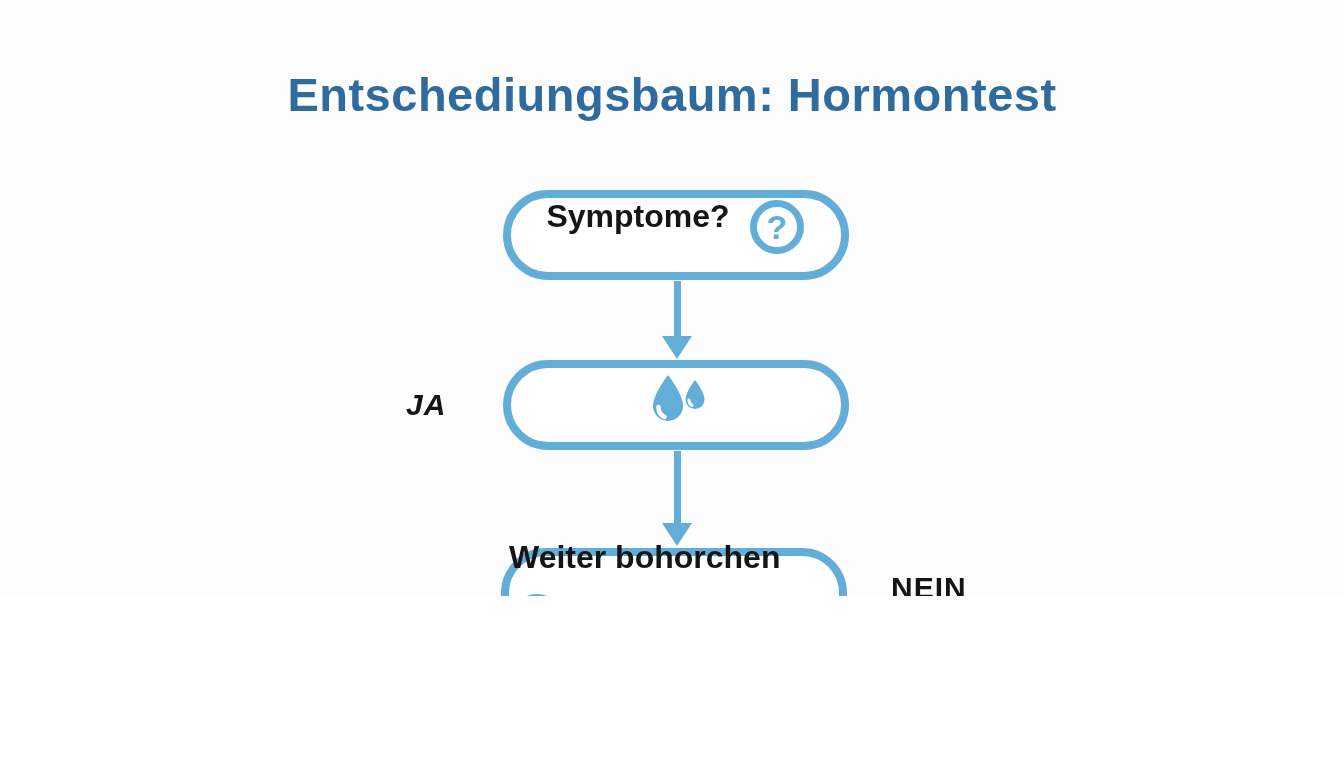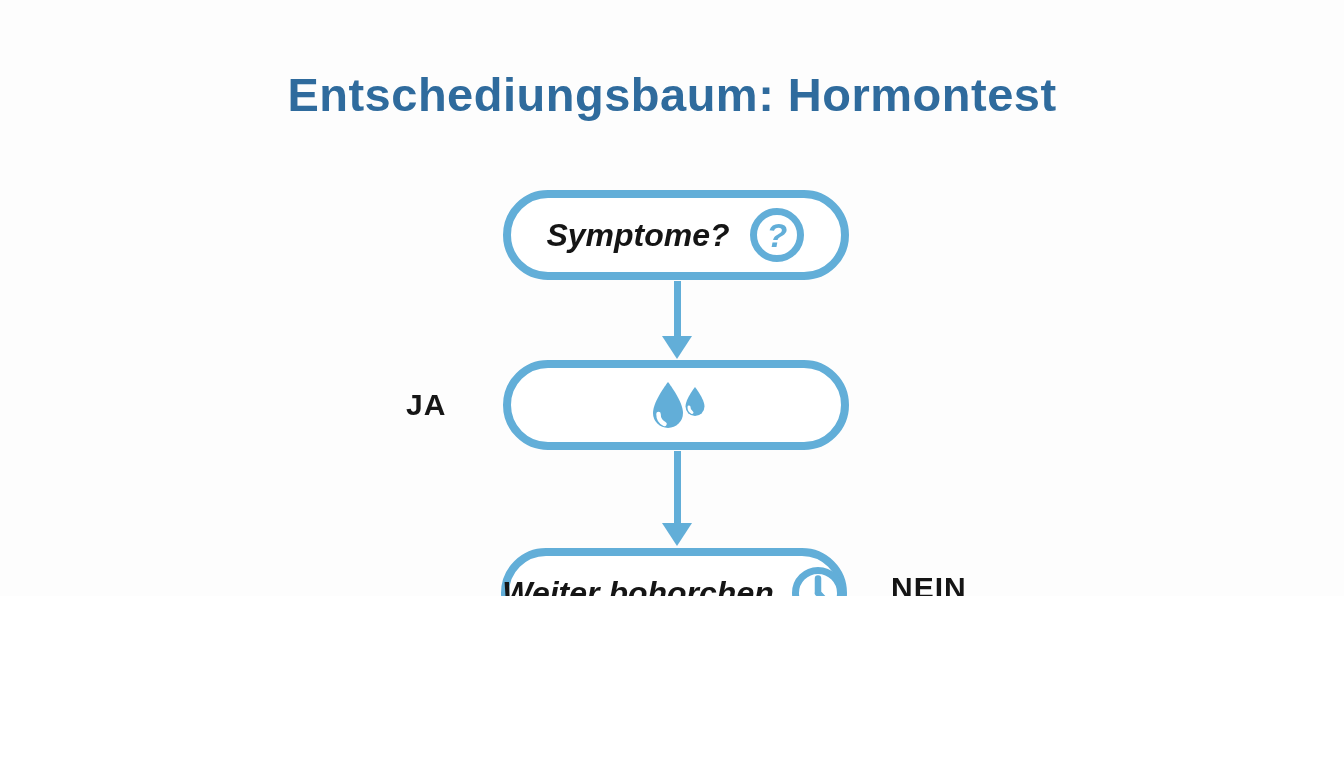--- a/index.html
+++ b/index.html
@@ -31,33 +31,31 @@
     color: var(--title);
   }
   .node {
     position: absolute;
     width: 346px;
     height: 90px;
     background: #fff;
     border: 8px solid var(--accent);
     border-radius: 48px;
     display: flex;
-    align-items: center;
     justify-content: center;
     gap: 18px;
     font-size: 32px;
     font-weight: bold;
     color: var(--text);
     white-space: nowrap;
-    font-style: italic;
   }
   .node svg { color: var(--accent); flex: 0 0 auto; }
   .node-1 { left: 503px; top: 190px; }
   .node-2 { left: 503px; top: 360px; }
-  .node-3 { left: 501px; top: 548px; gap: 16px; }
+  .node-3 { left: 501px; top: 548px; gap: 16px; flex-direction: column; }
   .arrow {
     position: absolute;
     left: 662px;
     width: 30px;
     display: flex;
     flex-direction: column;
     align-items: center;
   }
   .arrow .shaft { width: 7px; background: var(--accent); }
   .arrow .head {
@@ -70,21 +68,21 @@
   .arrow-1 .shaft { height: 55px; }
   .arrow-2 { top: 451px; }
   .arrow-2 .shaft { height: 72px; }
   .edge-label {
     position: absolute;
     font-size: 30px;
     font-weight: bold;
     color: var(--text);
     letter-spacing: 1px;
   }
-  .edge-label-ja { left: 406px; top: 388px; }
+  .edge-label-ja { left: 406px; top: 388px; font-style: italic; }
   .edge-label-nein { left: 891px; top: 571px; }
 </style>
 </head>
 <body>
 
 <div class="canvas">
 
   <div class="title">Entschediungsbaum: Hormontest</div>
 
   <div class="node node-1">

